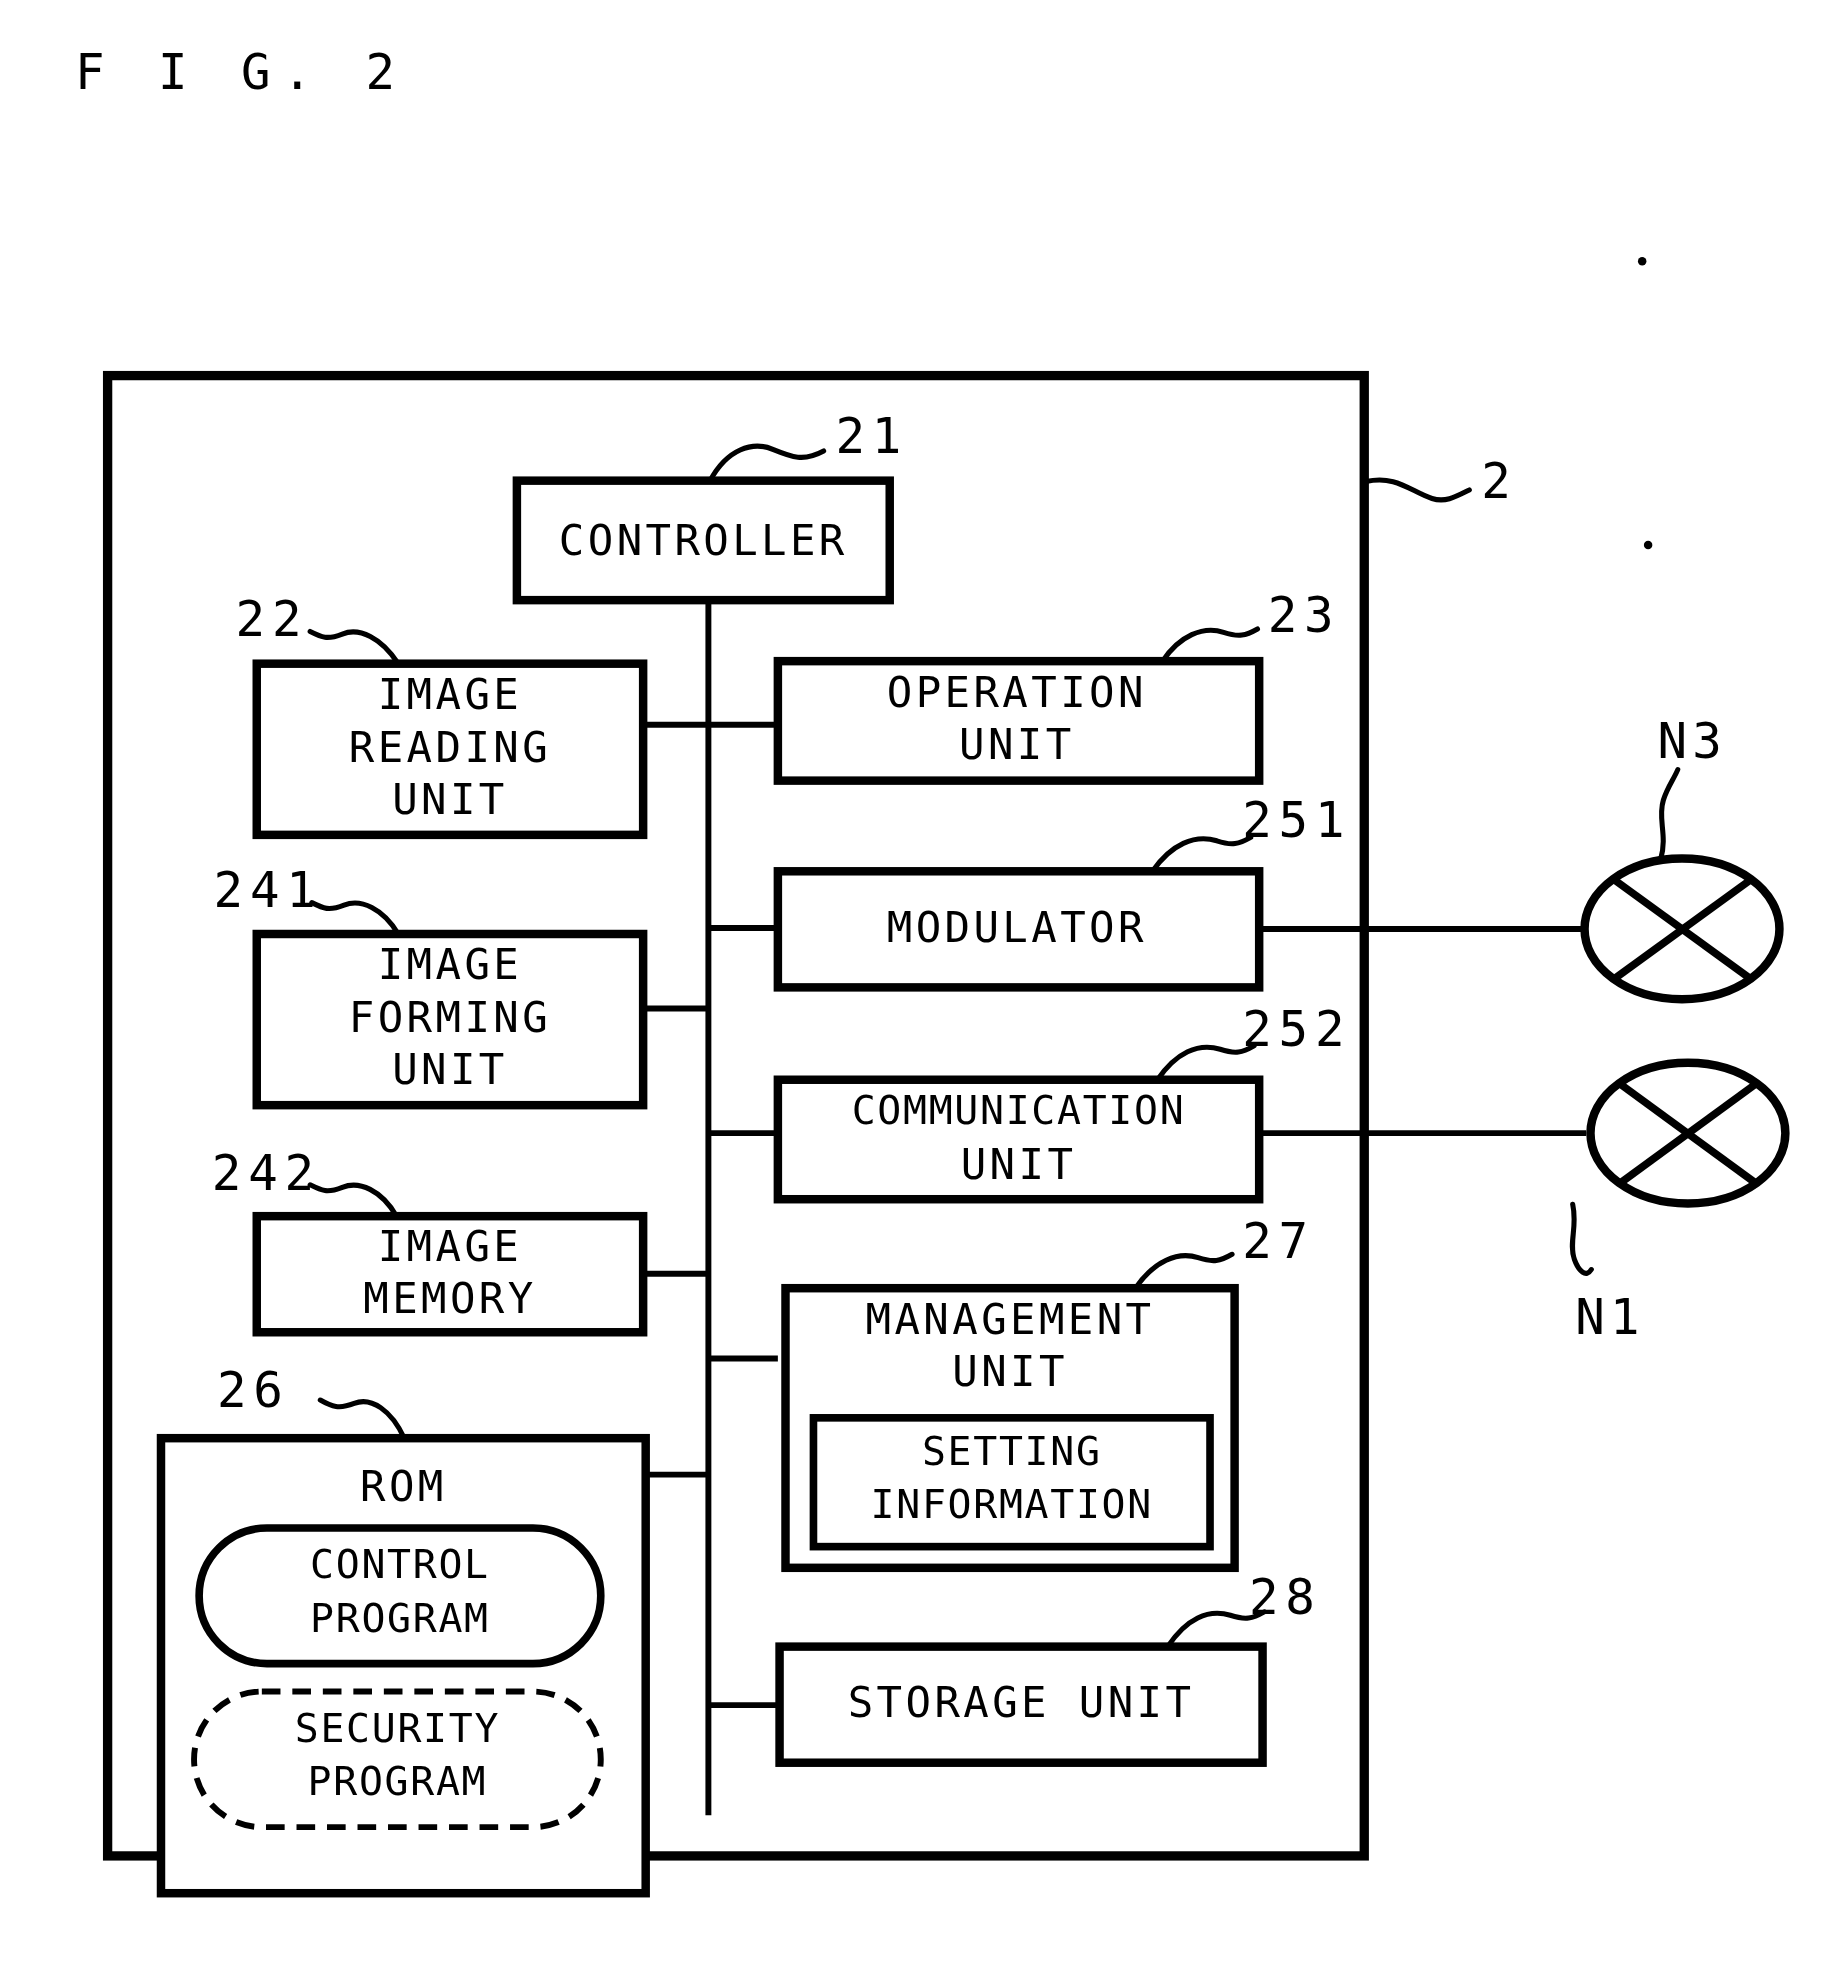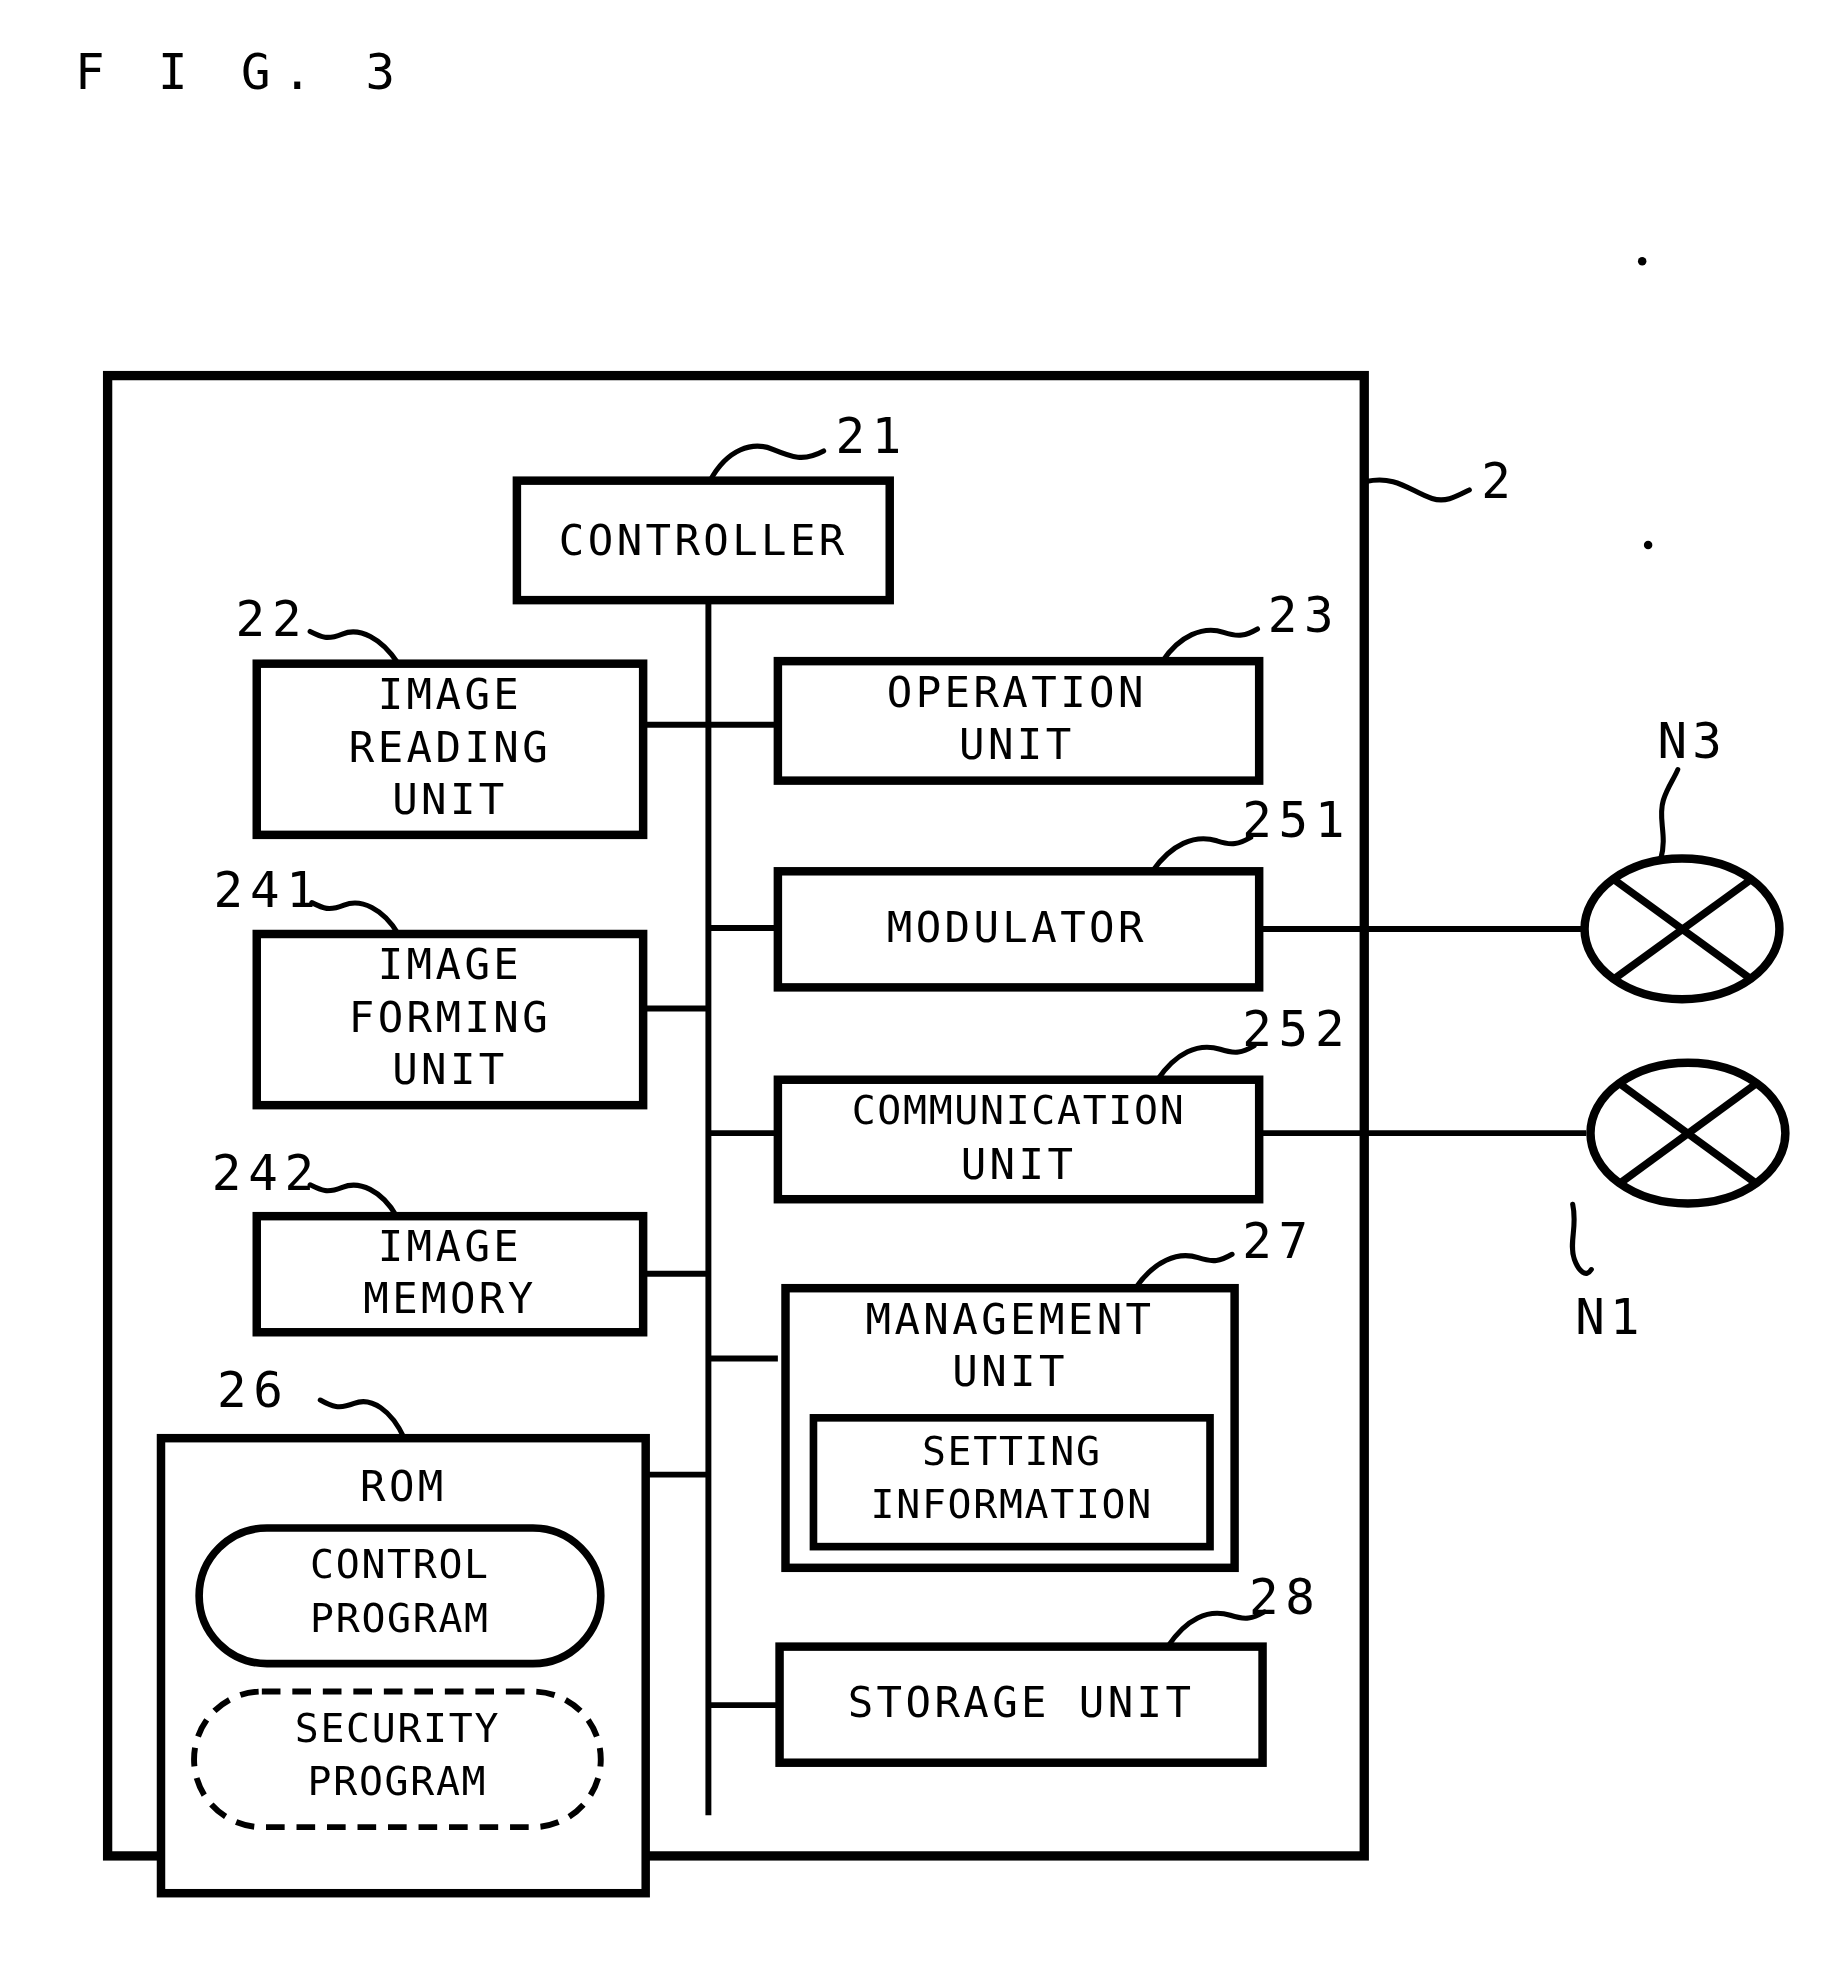--- a/index.html
+++ b/index.html
@@ -105,21 +105,21 @@
   }
   .dot {
     fill: #000000;
   }
 </style>
 </head>
 <body>
 
 <div id="page">
 
-  <div class="fig-title">F I G. 3</div>
+  <div class="fig-title">F I G. 2</div>
 
   <svg class="diagram" viewBox="0 0 2175 2335">
 
     <rect class="box-outer" x="127" y="443" width="1483" height="1747"></rect>
     <path class="leader" d="M 1612 568 C 1648 560 1665 580 1690 588 C 1706 593 1718 586 1734 578"></path>
     <text class="ref-text" x="1748" y="572">2</text>
 
     <path class="wire" d="M 836 708 L 836 2142"></path>
 
     <path class="wire" d="M 836 855 L 762 855"></path>

